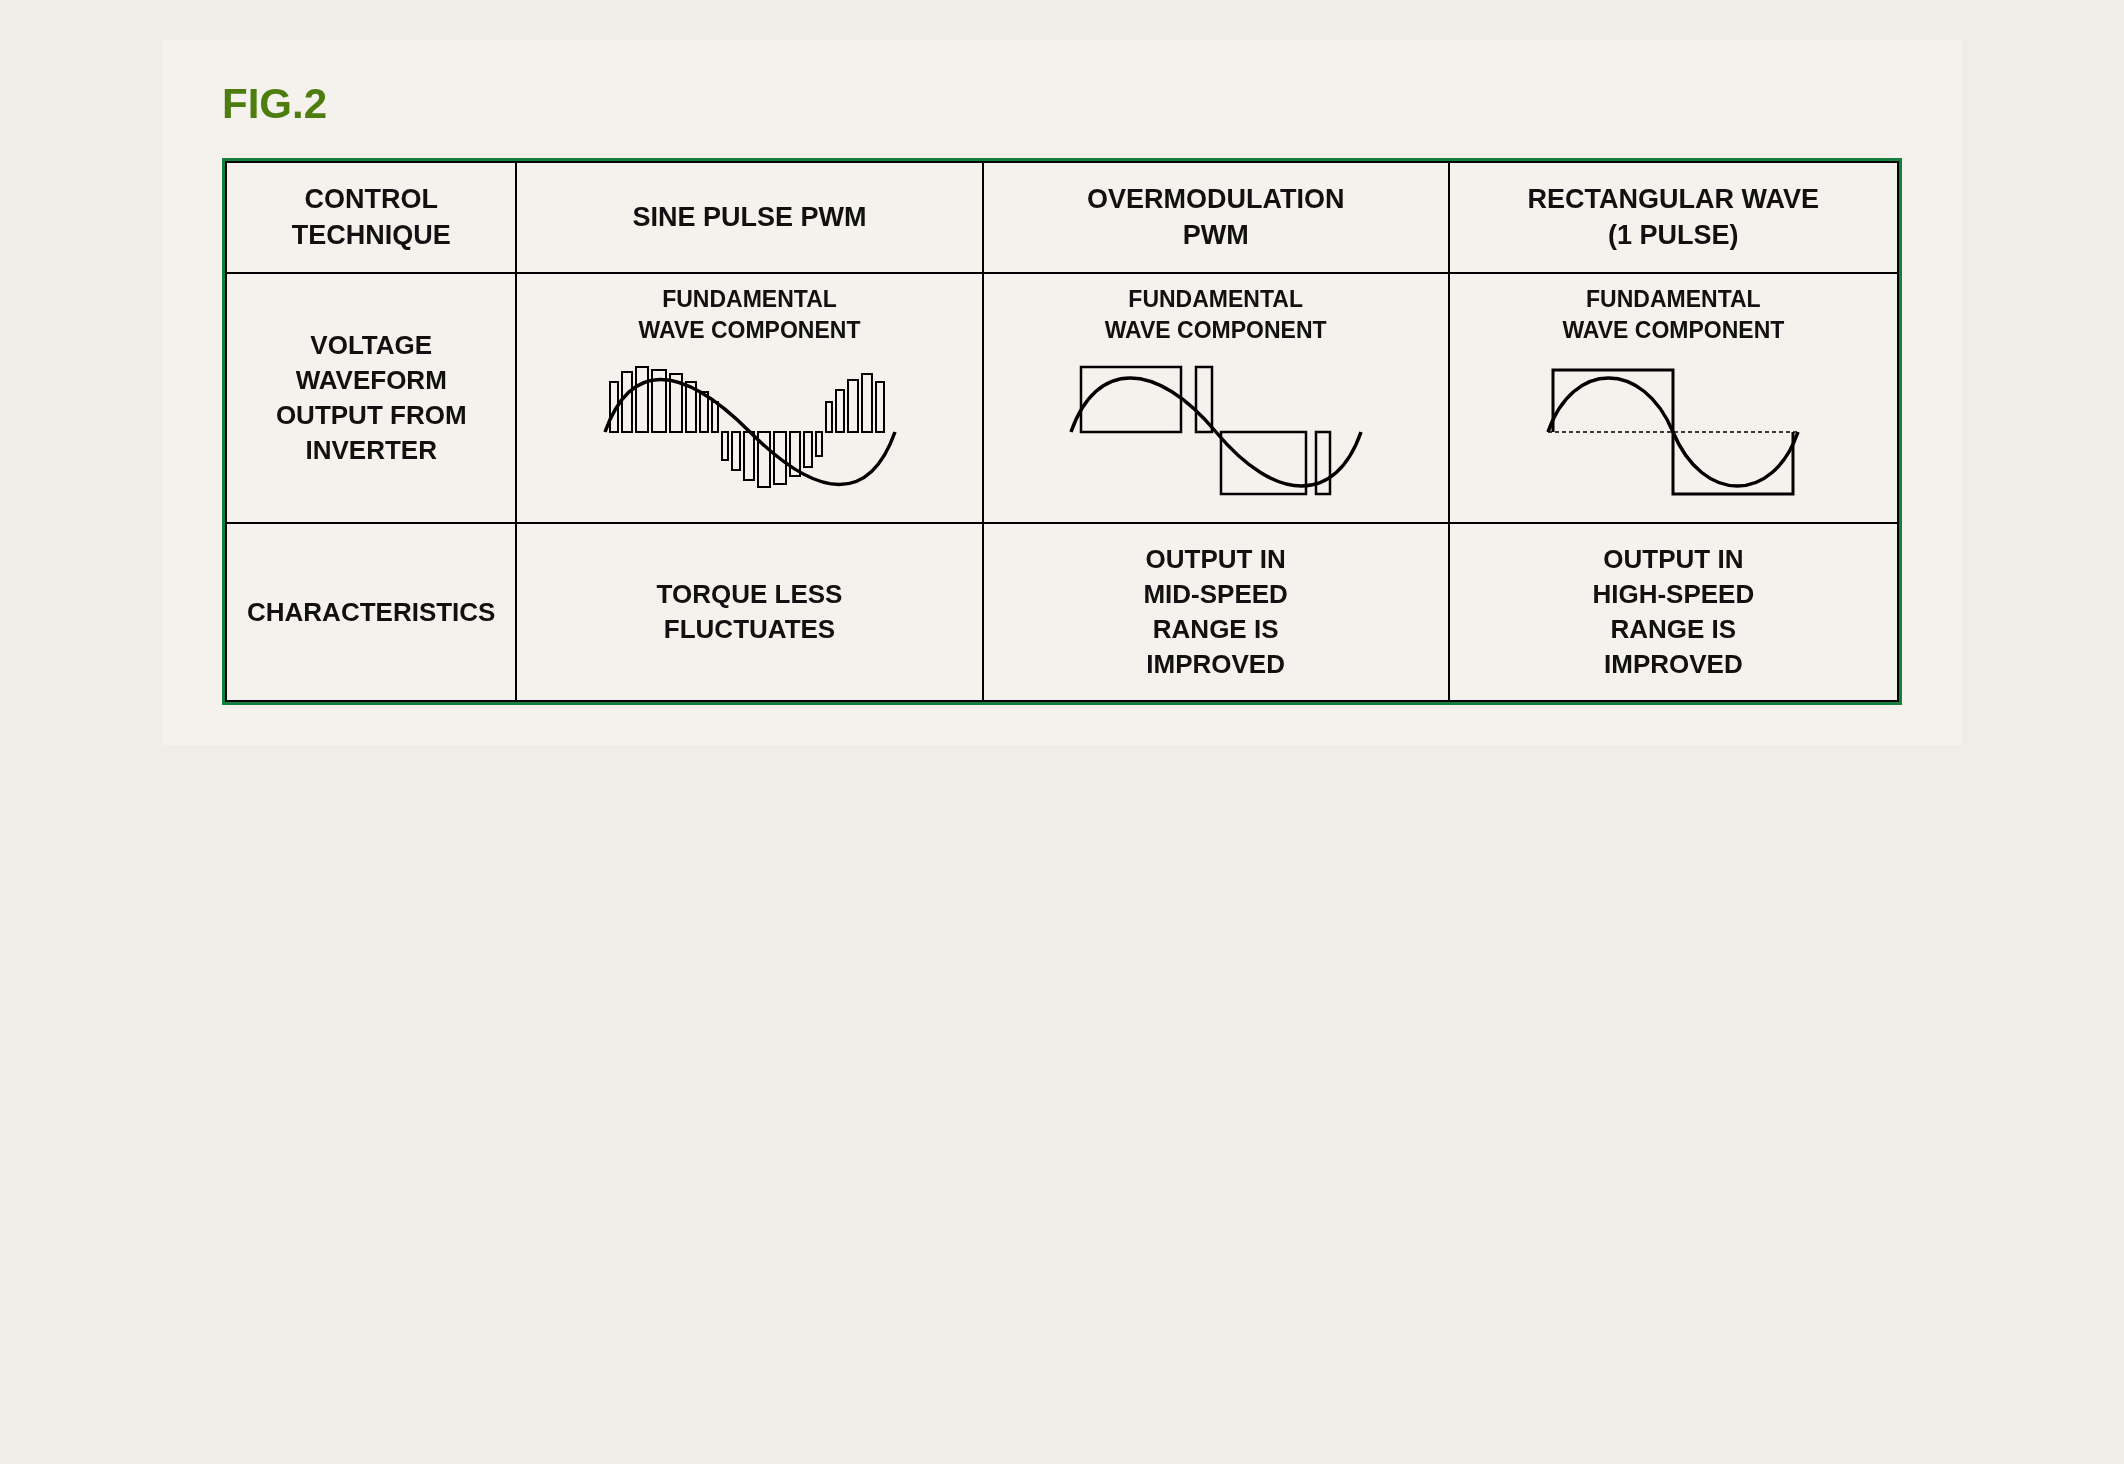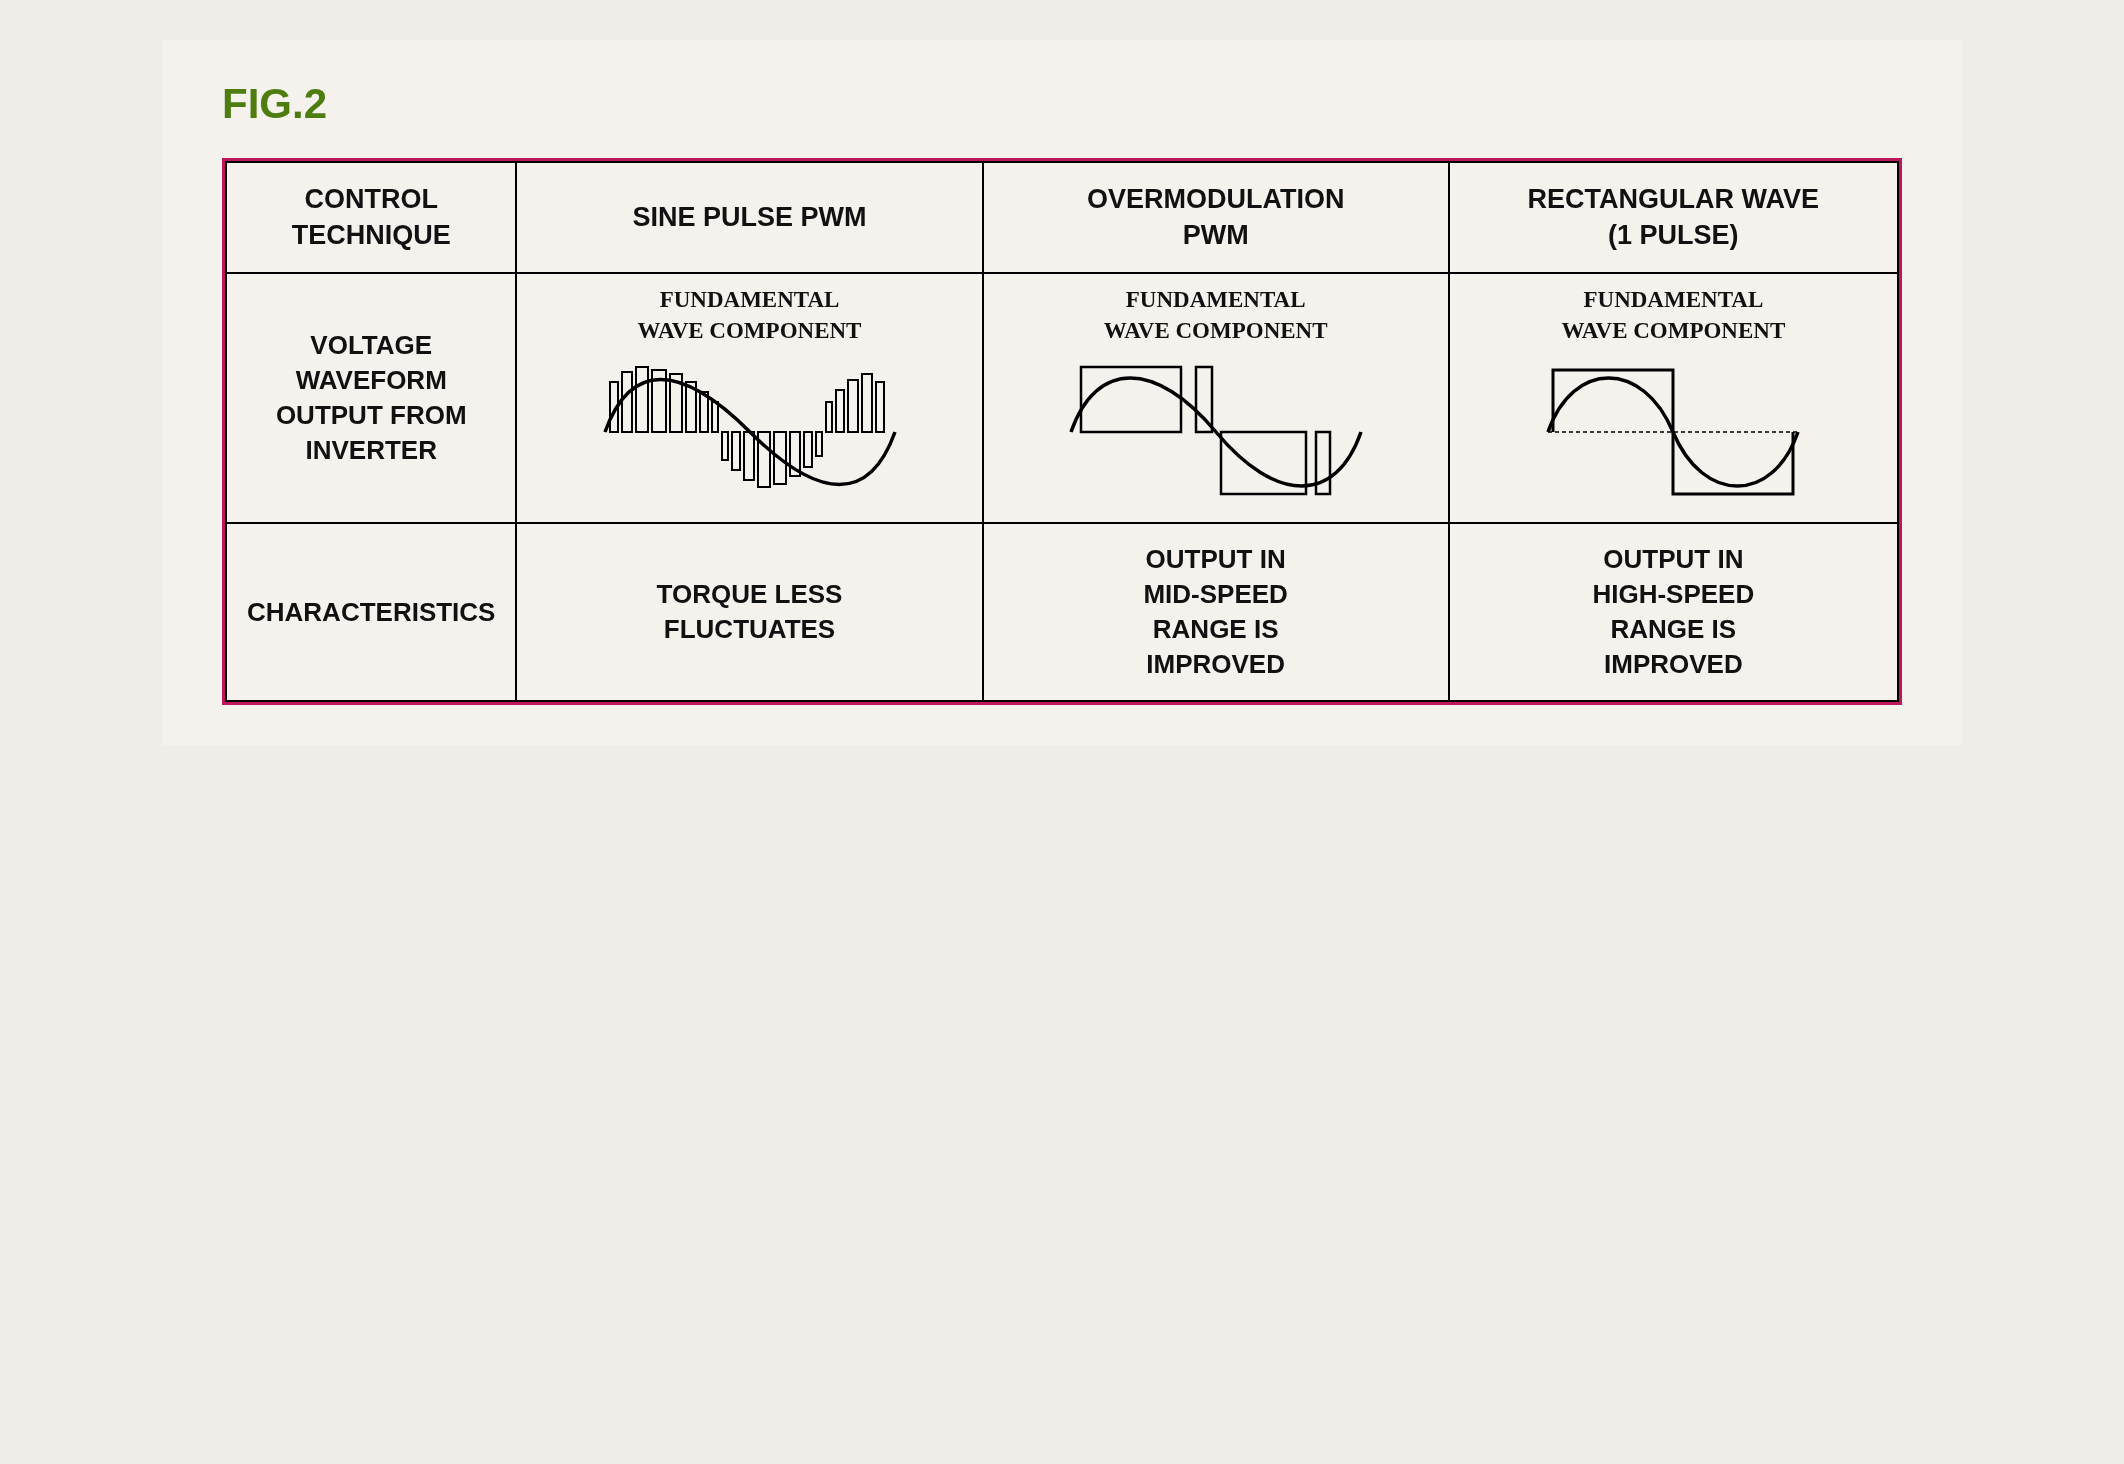--- a/index.html
+++ b/index.html
@@ -17,21 +17,21 @@
       width: 1800px;
       padding: 40px 60px;
     }
     .fig-title {
       font-size: 42px;
       font-weight: bold;
       margin-bottom: 30px;
       color: #4d7c0f;
     }
     .table-wrapper {
-      border: 3px solid #be185d;
+      border: 3px solid #15803d;
       width: 100%;
     }
     table {
       width: 100%;
       border-collapse: collapse;
     }
     td {
       border: 2px solid #000;
       padding: 18px 20px;
       vertical-align: middle;
@@ -45,21 +45,20 @@
       text-align: center;
       width: 220px;
       font-size: 26px;
     }
     .col-header-row td {
       font-size: 27px;
       text-align: center;
     }
     .waveform-cell {
       padding: 10px 22px;
-      font-family: Liberation Serif, serif;
     }
     svg.waveform {
       display: block;
       margin: 0 auto;
     }
     .fundamental-label {
       font-size: 23px;
       font-weight: bold;
       text-align: center;
       margin-bottom: 6px;

